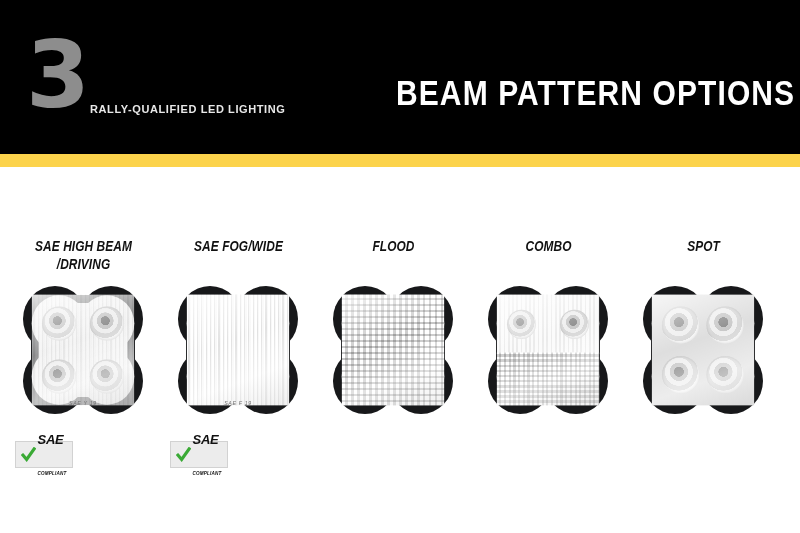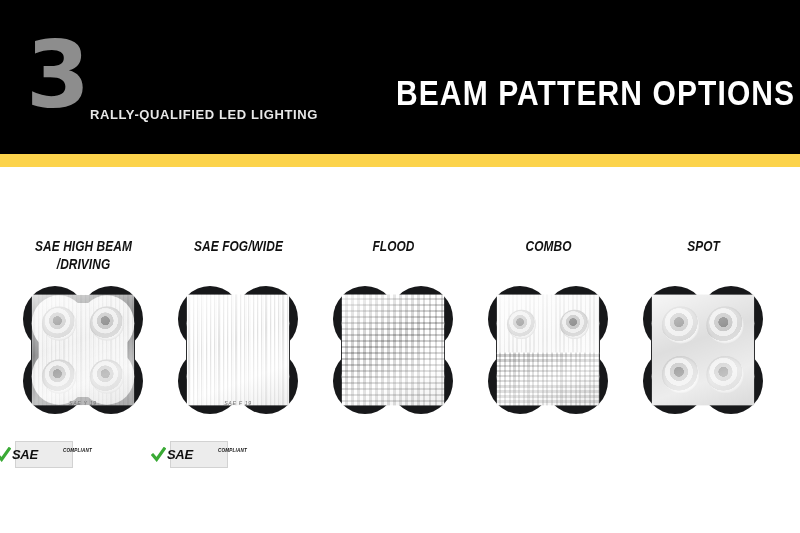--- a/index.html
+++ b/index.html
@@ -50,22 +50,22 @@
     background:repeating-linear-gradient(115deg,#f5c518 0 3px,#000 3px 6px);
     transform:skewX(-25deg);opacity:.95;
   }
   .logo-slash2{
     position:absolute;left:56px;top:24px;width:46px;height:16px;
     background:repeating-linear-gradient(115deg,#ffffff 0 3px,#000 3px 6px);
     transform:skewX(-25deg);opacity:.9;
   }
   .logo-tagline{
     position:absolute;left:64px;top:76px;
-    font-size:13px;line-height:10px;font-weight:bold;color:#e8e8e8;
-    letter-spacing:.6px;white-space:nowrap;margin-top:6px;
+    font-size:11px;line-height:10px;font-weight:bold;color:#e8e8e8;
+    letter-spacing:.6px;white-space:nowrap;
   }
 
   .header-title{
     position:absolute;left:396px;top:74px;
     font-size:30px;line-height:32px;font-weight:bold;color:#ffffff;
     letter-spacing:1.1px;white-space:nowrap;
     transform:scaleY(1.18);transform-origin:left top;
   }
 
   
@@ -168,21 +168,21 @@
   }
 
   
   .sae-badge{
     position:absolute;top:262px;left:9px;
     width:56px;height:25px;background:#ececec;
     border:1px solid #d2d2d2;
     display:flex;align-items:center;justify-content:center;gap:1px;
   }
   .sae-check{width:15px;height:15px;flex:0 0 auto;}
-  .sae-text{display:flex;flex-direction:row;align-items:flex-start;line-height:1;gap:25px;}
+  .sae-text{display:flex;flex-direction:column;align-items:flex-start;line-height:1;gap:25px;}
   .sae-text .s1{font-size:13px;font-weight:bold;color:#111;letter-spacing:-.2px;}
   .sae-text .s2{font-size:4.6px;font-weight:bold;color:#111;letter-spacing:.2px;margin-top:1px;}
 </style>
 </head>
 <body>
 
 <div class="page">
 
   <div class="header">
 

